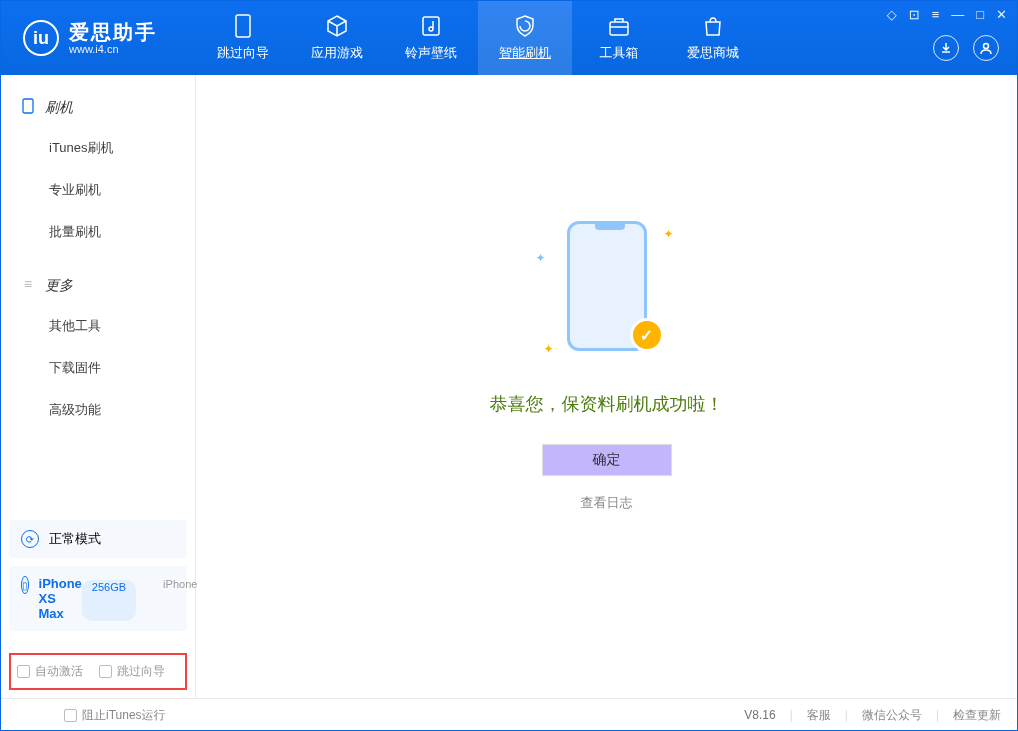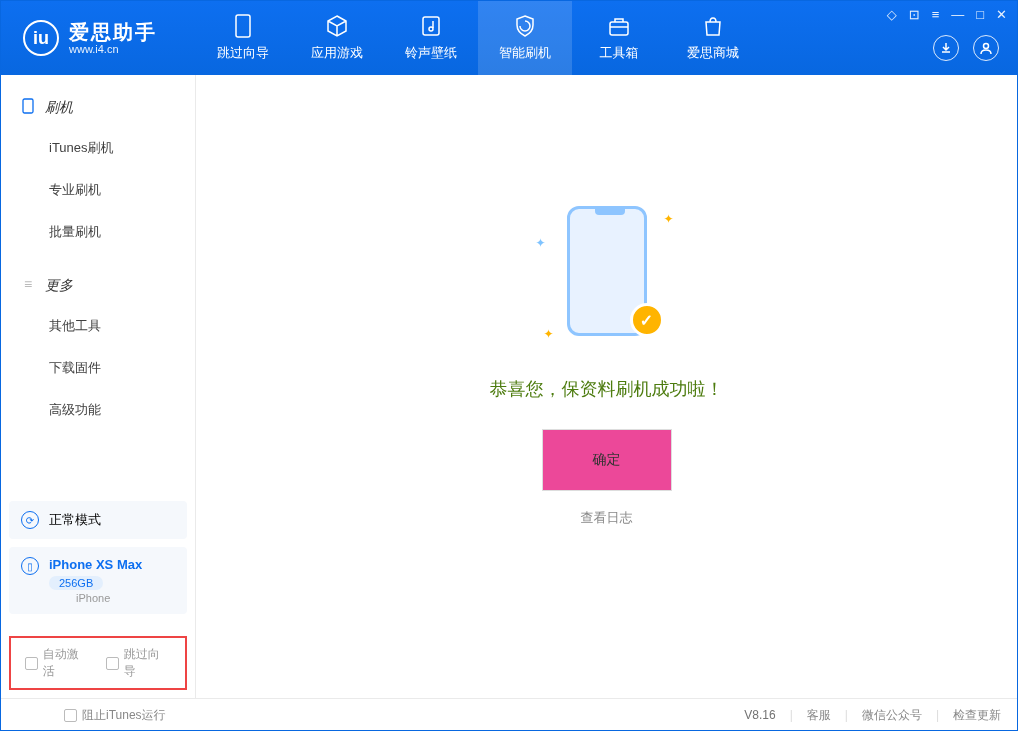--- a/index.html
+++ b/index.html
@@ -33,21 +33,21 @@
 .logo-sub { font-size: 11px; opacity: 0.9; }
 
 .nav-tabs { display: flex; height: 100%; }
 .nav-tab {
   width: 94px;
   display: flex; flex-direction: column; align-items: center; justify-content: center;
   cursor: pointer;
   font-size: 13px;
   gap: 6px;
 }
-.nav-tab.active { background: rgba(255,255,255,0.15); }
+.nav-tab.active { background: rgba(255,255,255,0.15); text-decoration: underline; }
 .nav-icon { width: 24px; height: 24px; display:flex; align-items:center; justify-content:center; }
 
 .window-controls {
   position: absolute; top: 6px; right: 10px;
   display: flex; gap: 12px; font-size: 13px;
 }
 .window-controls span { cursor: pointer; opacity: 0.9; }
 .header-actions {
   position: absolute; right: 18px; bottom: 14px;
   display: flex; gap: 14px;
@@ -91,32 +91,32 @@
   margin-bottom: 8px;
   font-size: 13px;
   display: flex;
   align-items: center;
   gap: 10px;
 }
 .mode-icon, .dev-icon {
   width: 18px; height: 18px; border: 1.5px solid #0d6ff0; border-radius: 50%;
   display:flex; align-items:center; justify-content:center; color:#0d6ff0; font-size:10px;
 }
-.device-info { display:flex; flex-direction:column; }
+.device-info { display:flex; flex-direction:row; }
 .device-name { color:#0d6ff0; font-weight:bold; font-size:13px; }
 .device-cap {
   background:#e3effd; color:#0d6ff0; font-size:11px;
   border-radius:10px; padding:1px 10px; margin-top:4px; width:fit-content;
 }
 .device-type { color:#999; font-size:11px; margin-top:2px;padding-left:27px; }
 
 .checkbox-row {
   border: 2px solid #e44; 
   margin: 6px 8px 8px 8px;
-  padding: 8px 14px;
+  padding: 8px 6px;
   display: flex; gap: 16px;
   font-size: 12px; color: #999;
 }
 .cb { display:flex; align-items:center; gap:5px; cursor:pointer; }
 .cb-box { width:13px; height:13px; border:1px solid #bbb; border-radius:2px; }
 
 
 .main { flex: 1; position: relative; display:flex; flex-direction:column; align-items:center; justify-content:center; }
 .phone-graphic { position: relative; width: 130px; height: 145px; margin-bottom: 26px; margin-top: -40px; }
 .phone-shape {
@@ -134,22 +134,22 @@
   width: 34px; height: 34px; background:#ffb400; border-radius:50%;
   position:absolute; right: 8px; bottom: 14px;
   border: 3px solid #fff;
   display:flex; align-items:center; justify-content:center;
   color:#fff; font-weight:bold; font-size:16px;
 }
 .spark { position:absolute; font-size:12px; color:#ffb400; }
 
 .success-text { font-size: 18px; color:#4d7c0f; margin-bottom: 28px; }
 .ok-btn {
-  width: 130px; padding: 21px 0;
-  border: 1px solid #ddd; background:#ec4899;
+  width: 130px; padding: 6px 0;
+  border: 1px solid #ddd; background:#c4b5fd;
   font-size: 14px; color:#333;
   cursor:pointer; margin-bottom: 18px;
 }
 .log-link { font-size: 13px; color:#888; cursor:pointer; }
 
 
 .footer {
   height: 33px; border-top: 1px solid #eaeaea;
   display:flex; align-items:center;
   padding: 0 16px;

